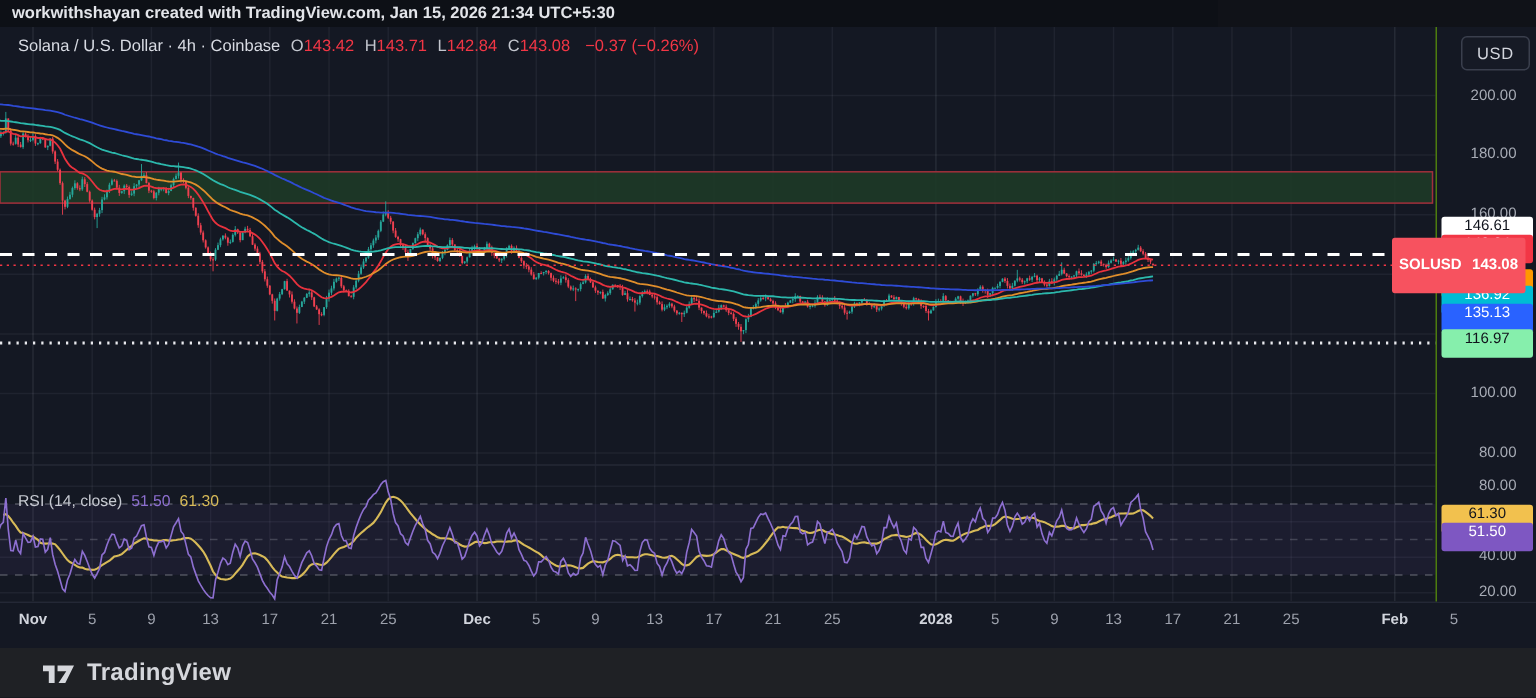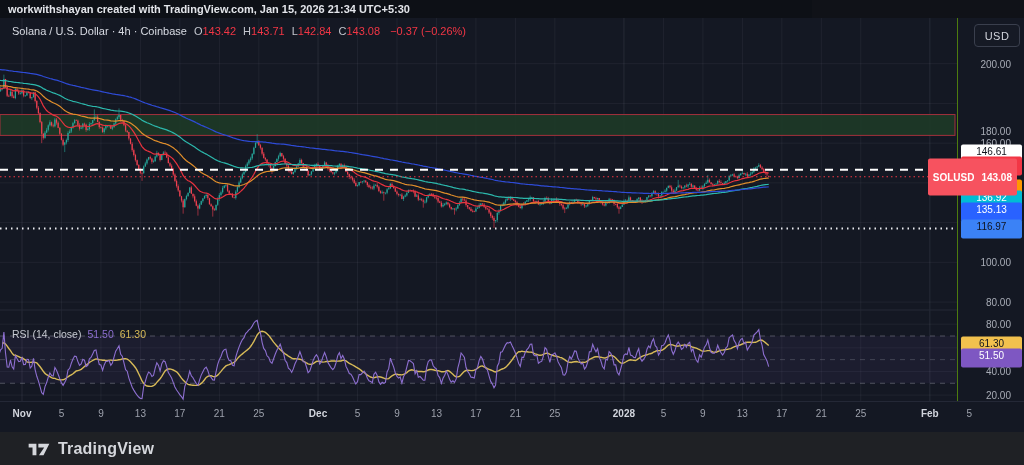--- a/index.html
+++ b/index.html
@@ -1119,42 +1119,42 @@
   </div>
   <div id="rsi-legend" class="abs legend">
     <span>RSI (14, close)</span><span id="rsi-vals-wrap"><span class="ema-val" style="color: rgb(141, 111, 208);">51.50</span><span class="ema-val" style="color: rgb(215, 186, 88);">61.30</span></span>
   </div>
 </div>
 
 <div id="price-scale-col" class="abs">
   <div id="usd-btn">USD</div>
   <div id="scale-ticks">
       <div class="tick-label" style="top: 45.6871px;">200.00</div>
-      <div class="tick-label" style="top: 85.415px; margin-top: 28px;">180.00</div>
+      <div class="tick-label" style="top: 85.415px;">180.00</div>
       <div class="tick-label" style="top: 125.143px;">160.00</div>
       <div class="tick-label" style="top: 164.871px;">140.00</div>
       <div class="tick-label" style="top: 204.599px;">120.00</div>
       <div class="tick-label" style="top: 244.327px;">100.00</div>
       <div class="tick-label" style="top: 284.054px;">80.00</div>
       <div class="tick-label" style="top: 306.182px;">80.00</div>
       <div class="tick-label" style="top: 329.818px;">60.00</div>
       <div class="tick-label" style="top: 353.455px;">40.00</div>
       <div class="tick-label" style="top: 377.091px;">20.00</div>
     </div>
   <div id="scale-chips">
       <div class="chip" style="background: rgb(255, 255, 255); color: rgb(16, 19, 28); top: 136.053px;">146.61</div>
       <div class="chip" style="background: rgb(242, 54, 69); color: rgb(255, 255, 255); top: 147.653px;">143.34</div>
       <div id="sym-pill" style="background: rgb(247, 82, 95); top: 159.253px; right: 8px;">
         <span>SOLUSD</span>
         <span>143.08</span>
       </div>
       <div class="chip" style="background: rgb(255, 152, 0); color: rgb(255, 255, 255); top: 170.853px;">140.42</div>
       <div class="chip" style="background: rgb(0, 188, 212); color: rgb(255, 255, 255); top: 182.453px;">136.92</div>
       <div class="chip" style="background: rgb(41, 98, 255); color: rgb(255, 255, 255); top: 194.053px;">135.13</div>
-      <div class="chip" style="background: #3b82f6; color: rgb(16, 19, 28); top: 210.617px;">116.97</div>
+      <div class="chip" style="background: #86efac; color: rgb(16, 19, 28); top: 210.617px;">116.97</div>
       <div class="chip" style="background: rgb(242, 193, 78); color: rgb(16, 19, 28); top: 328.282px;">61.30</div>
       <div class="chip" style="background: rgb(126, 87, 194); color: rgb(255, 255, 255); top: 339.864px;">51.50</div>
     </div>
 </div>
 
 <div id="time-axis" class="abs">
     <div class="time-label major" style="left: 22px;">Nov</div>
     <div class="time-label" style="left: 61.472px;">5</div>
     <div class="time-label" style="left: 100.944px;">9</div>
     <div class="time-label" style="left: 140.416px;">13</div>

